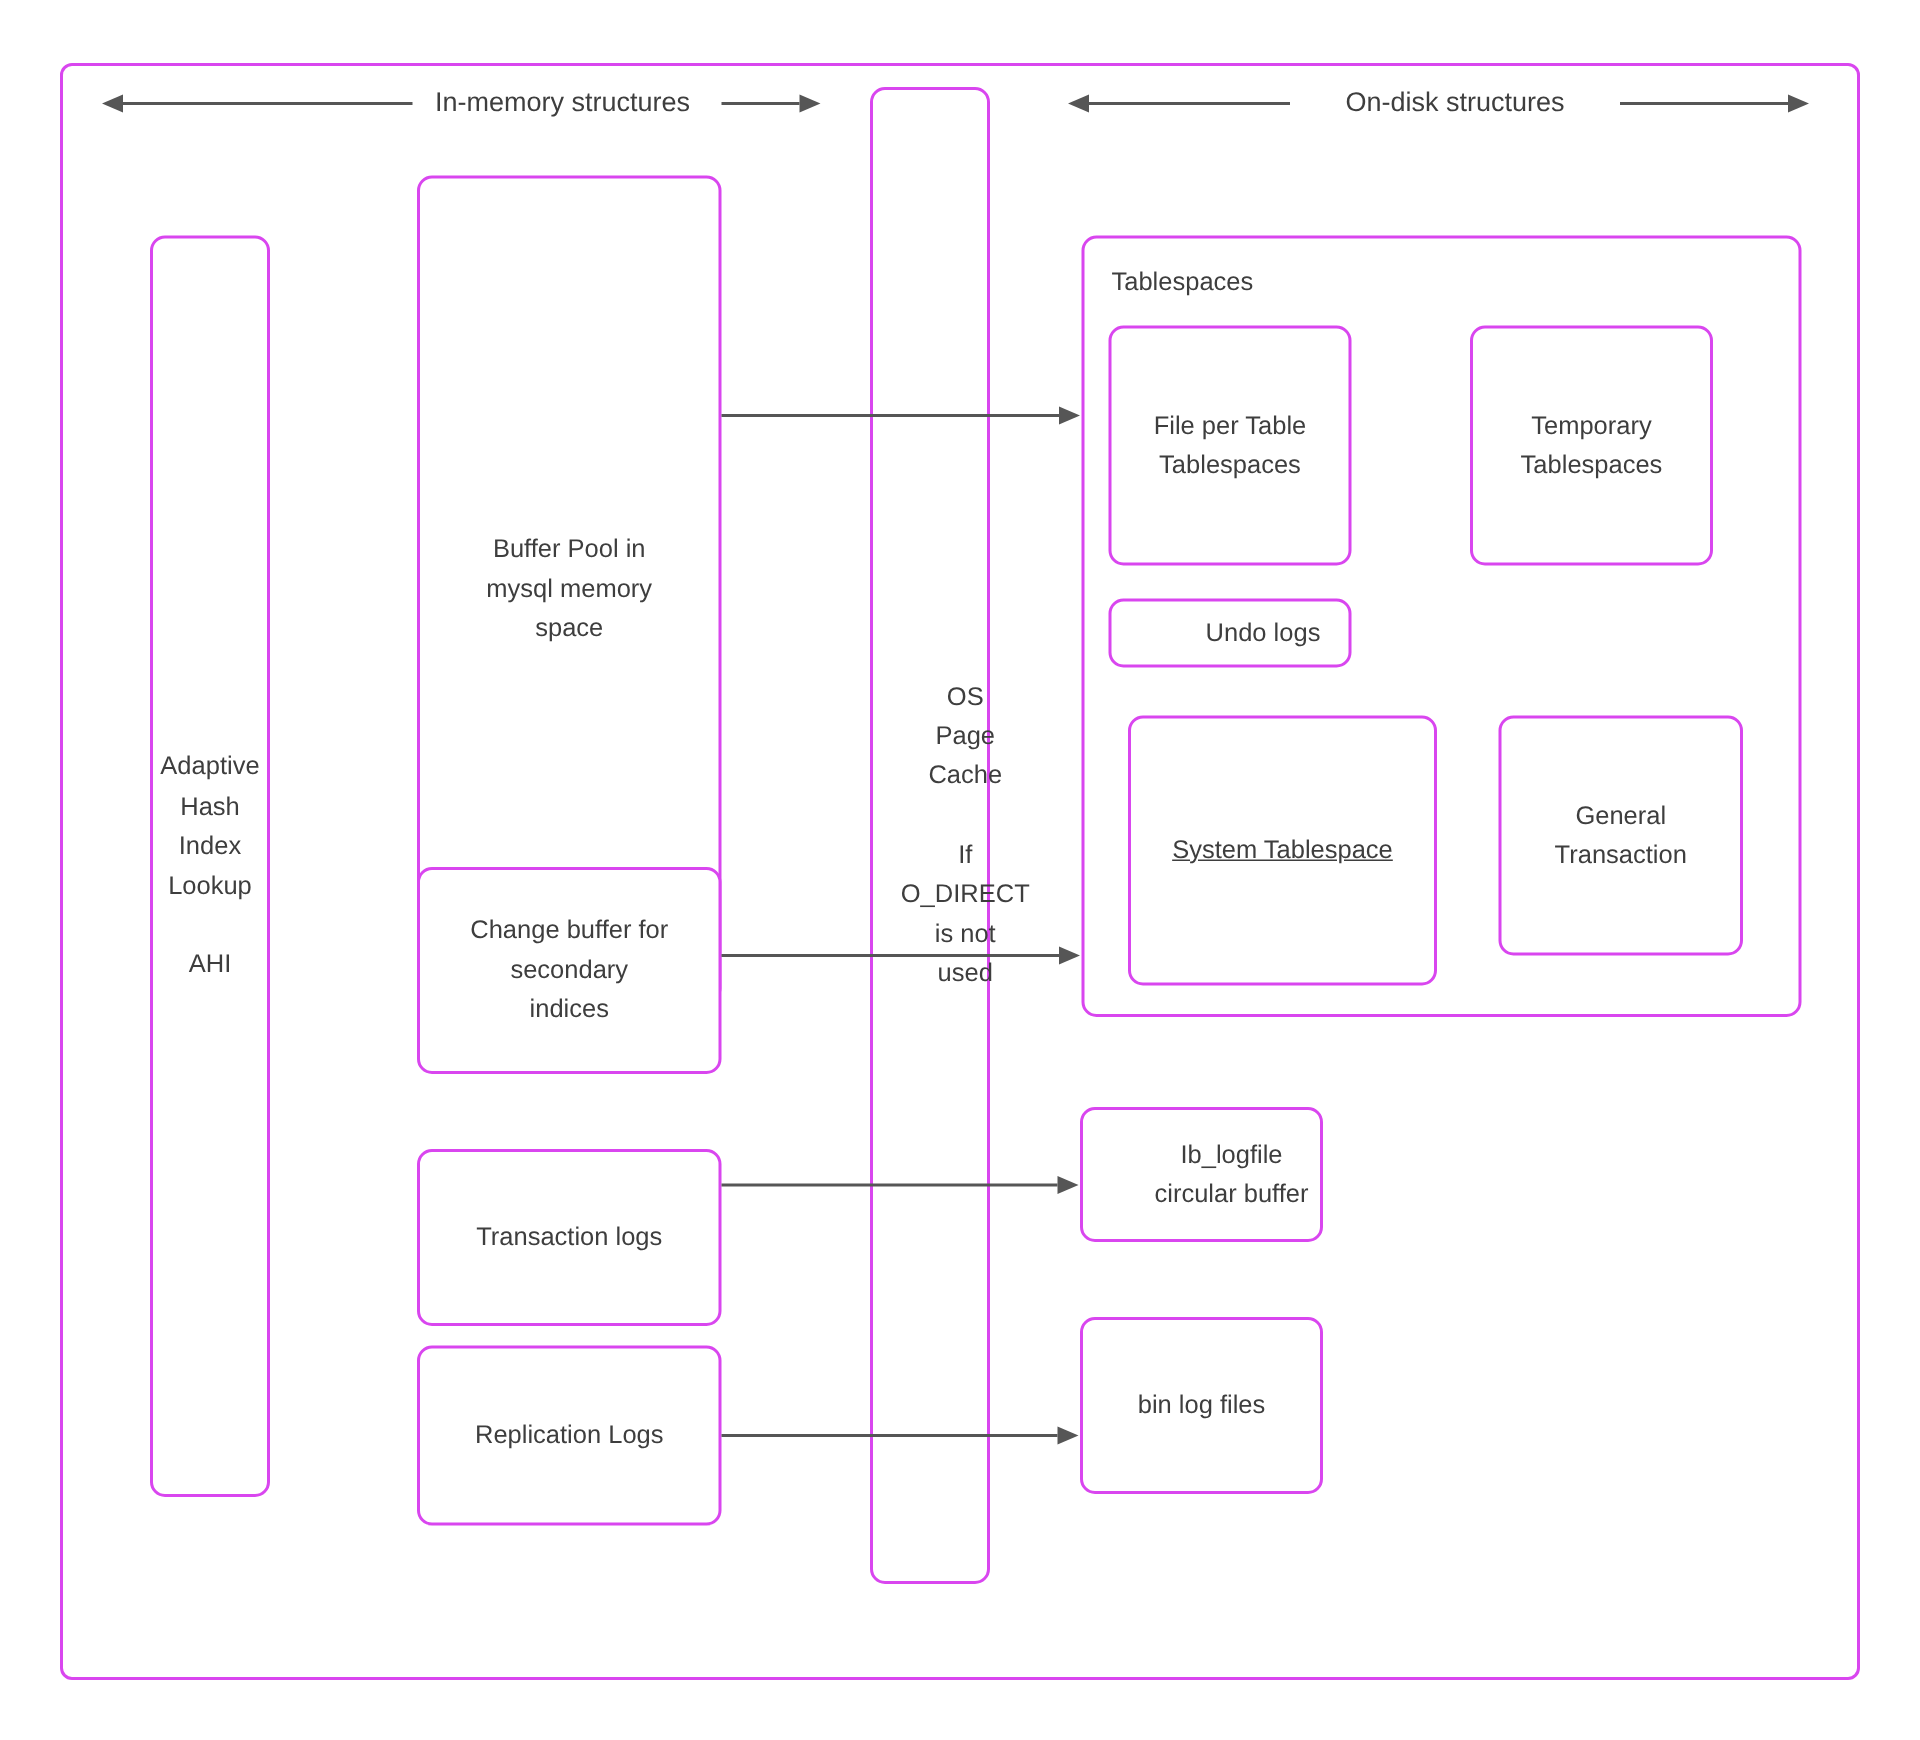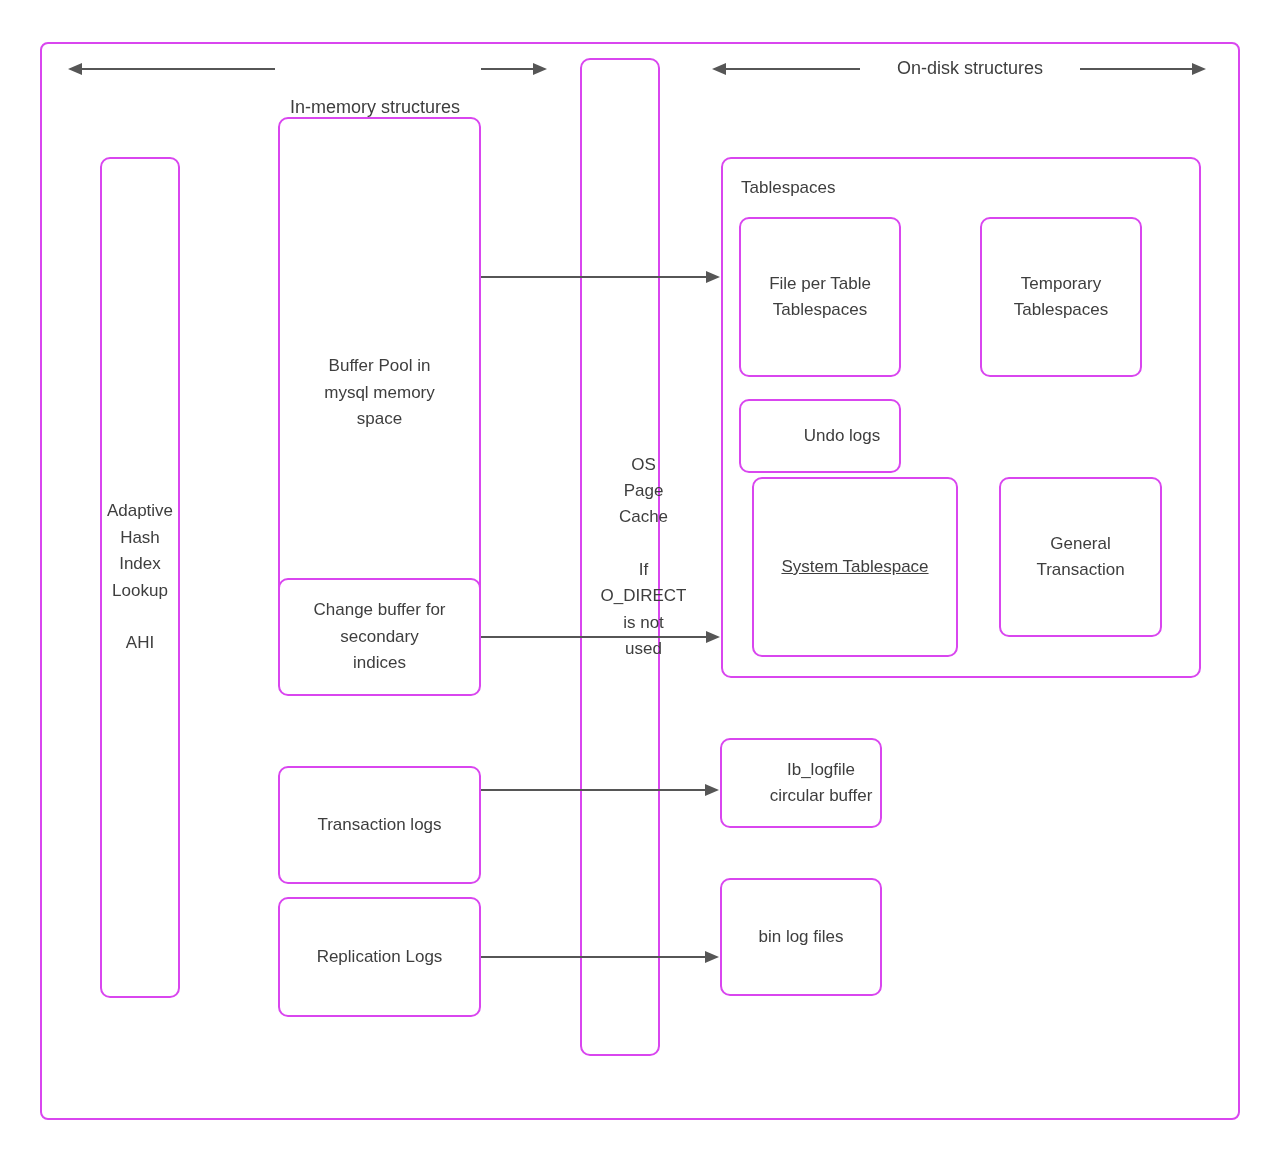--- a/index.html
+++ b/index.html
@@ -78,21 +78,21 @@
 </style>
 </head>
 <body>
 
 <div class="canvas">
 
   <div class="box outer" style="left:40px; top:42px; width:1200px; height:1078px;"></div>
 
   <div class="ah-left" style="left:68px; top:63px;"></div>
   <div class="hline" style="left:82px; top:68px; width:193px;"></div>
-  <div class="header-label" style="left:285px; top:57px; width:180px;margin-top:39px;">In-memory structures</div>
+  <div class="header-label" style="left:285px; top:57px; width:180px;">In-memory structures</div>
   <div class="hline" style="left:481px; top:68px; width:52px;"></div>
   <div class="ah-right" style="left:533px; top:63px;"></div>
 
   <div class="ah-left" style="left:712px; top:63px;"></div>
   <div class="hline" style="left:726px; top:68px; width:134px;"></div>
   <div class="header-label" style="left:885px; top:57px; width:170px;">On-disk structures</div>
   <div class="hline" style="left:1080px; top:68px; width:112px;"></div>
   <div class="ah-right" style="left:1192px; top:63px;"></div>
 
   <div class="box" style="left:100px; top:157px; width:80px; height:841px;">
@@ -103,21 +103,21 @@
 
 AHI</span>
   </div>
 
   <div class="box" style="left:278px; top:117px; width:203px; height:552px;">
     <span>Buffer Pool in
 mysql memory
 space</span>
   </div>
 
-  <div class="box" style="left:278px; top:578px; width:203px; height:118px;">
+  <div class="box" style="left:278px; top:578px; width:203px; height:138px;">
     <span>Change buffer for
 secondary
 indices</span>
   </div>
 
   <div class="box" style="left:278px; top:766px; width:203px; height:118px;">
     <span>Transaction logs</span>
   </div>
 
   <div class="box" style="left:278px; top:897px; width:203px; height:120px;">
@@ -141,21 +141,21 @@
   <div class="box" style="left:739px; top:217px; width:162px; height:160px;">
     <span>File per Table
 Tablespaces</span>
   </div>
 
   <div class="box" style="left:980px; top:217px; width:162px; height:160px;">
     <span>Temporary
 Tablespaces</span>
   </div>
 
-  <div class="box" style="left:739px; top:399px; width:162px; height:74px;padding-left:44px;">
+  <div class="box" style="left:739px; top:399px; width:162px; height:46px;padding-left:44px;">
     <span>Undo logs</span>
   </div>
 
   <div class="box" style="left:752px; top:477px; width:206px; height:180px;text-decoration:underline;">
     <span>System Tablespace</span>
   </div>
 
   <div class="box" style="left:999px; top:477px; width:163px; height:160px;">
     <span>General
 Transaction</span>

